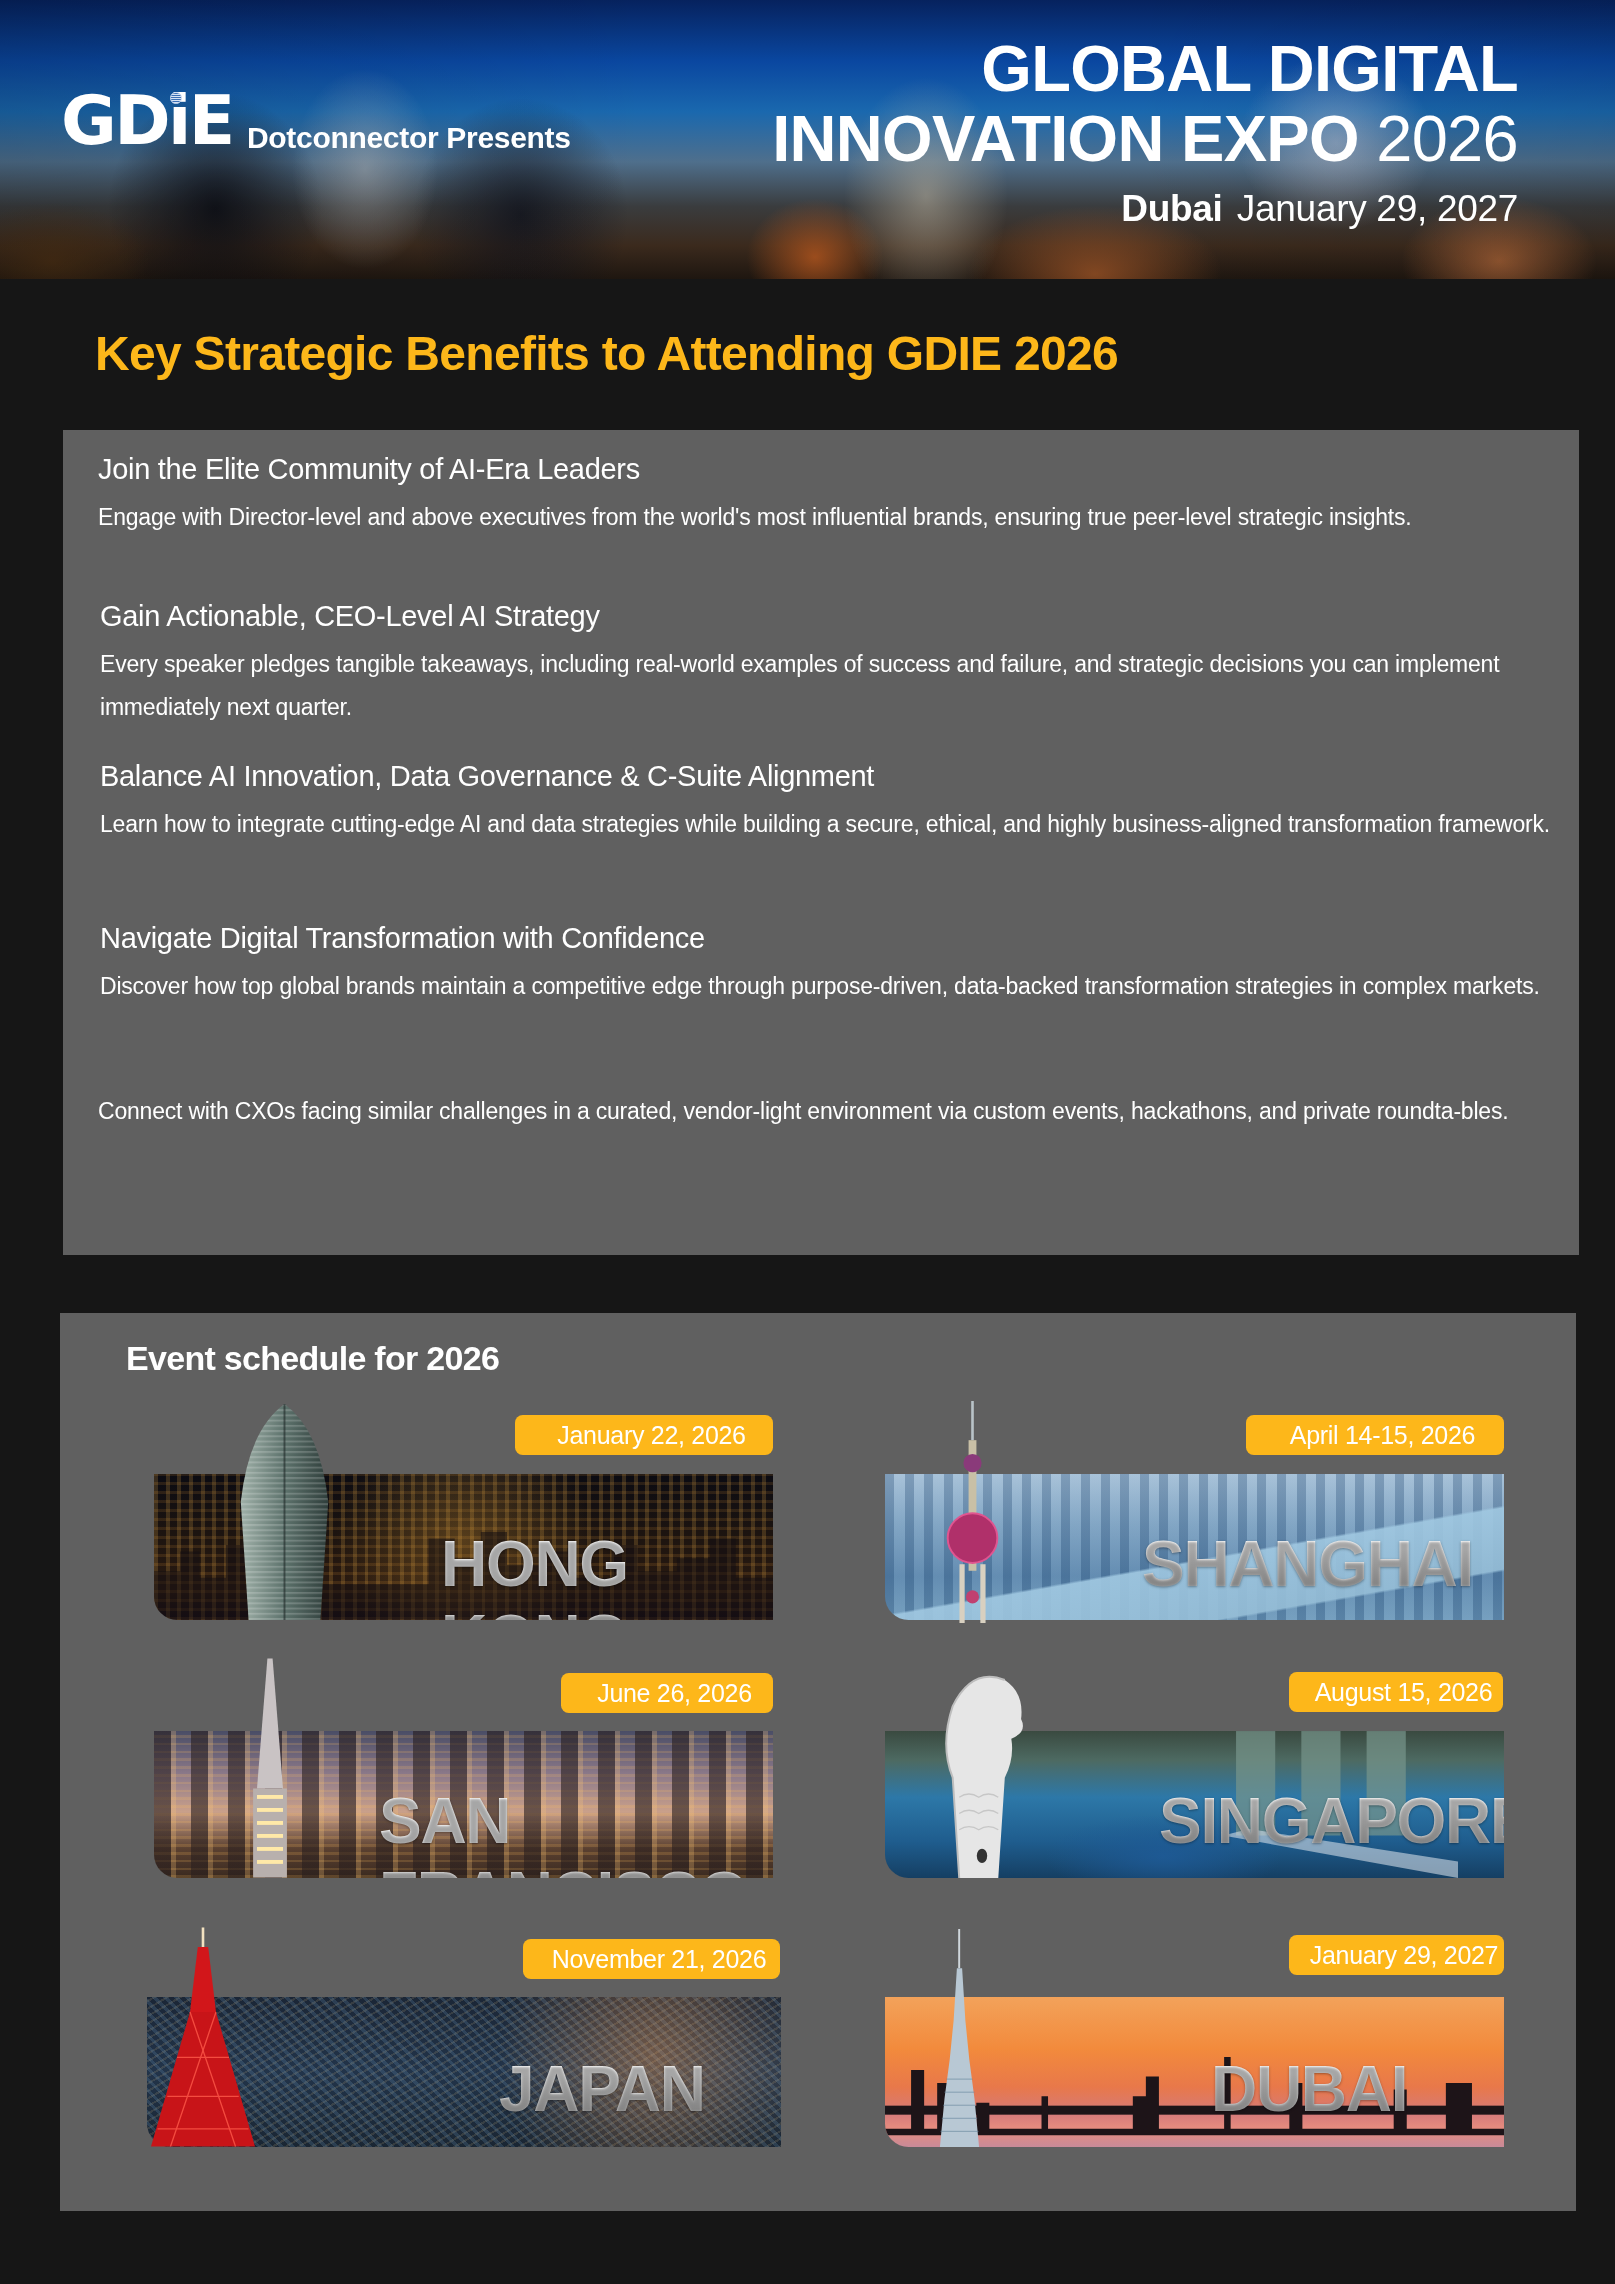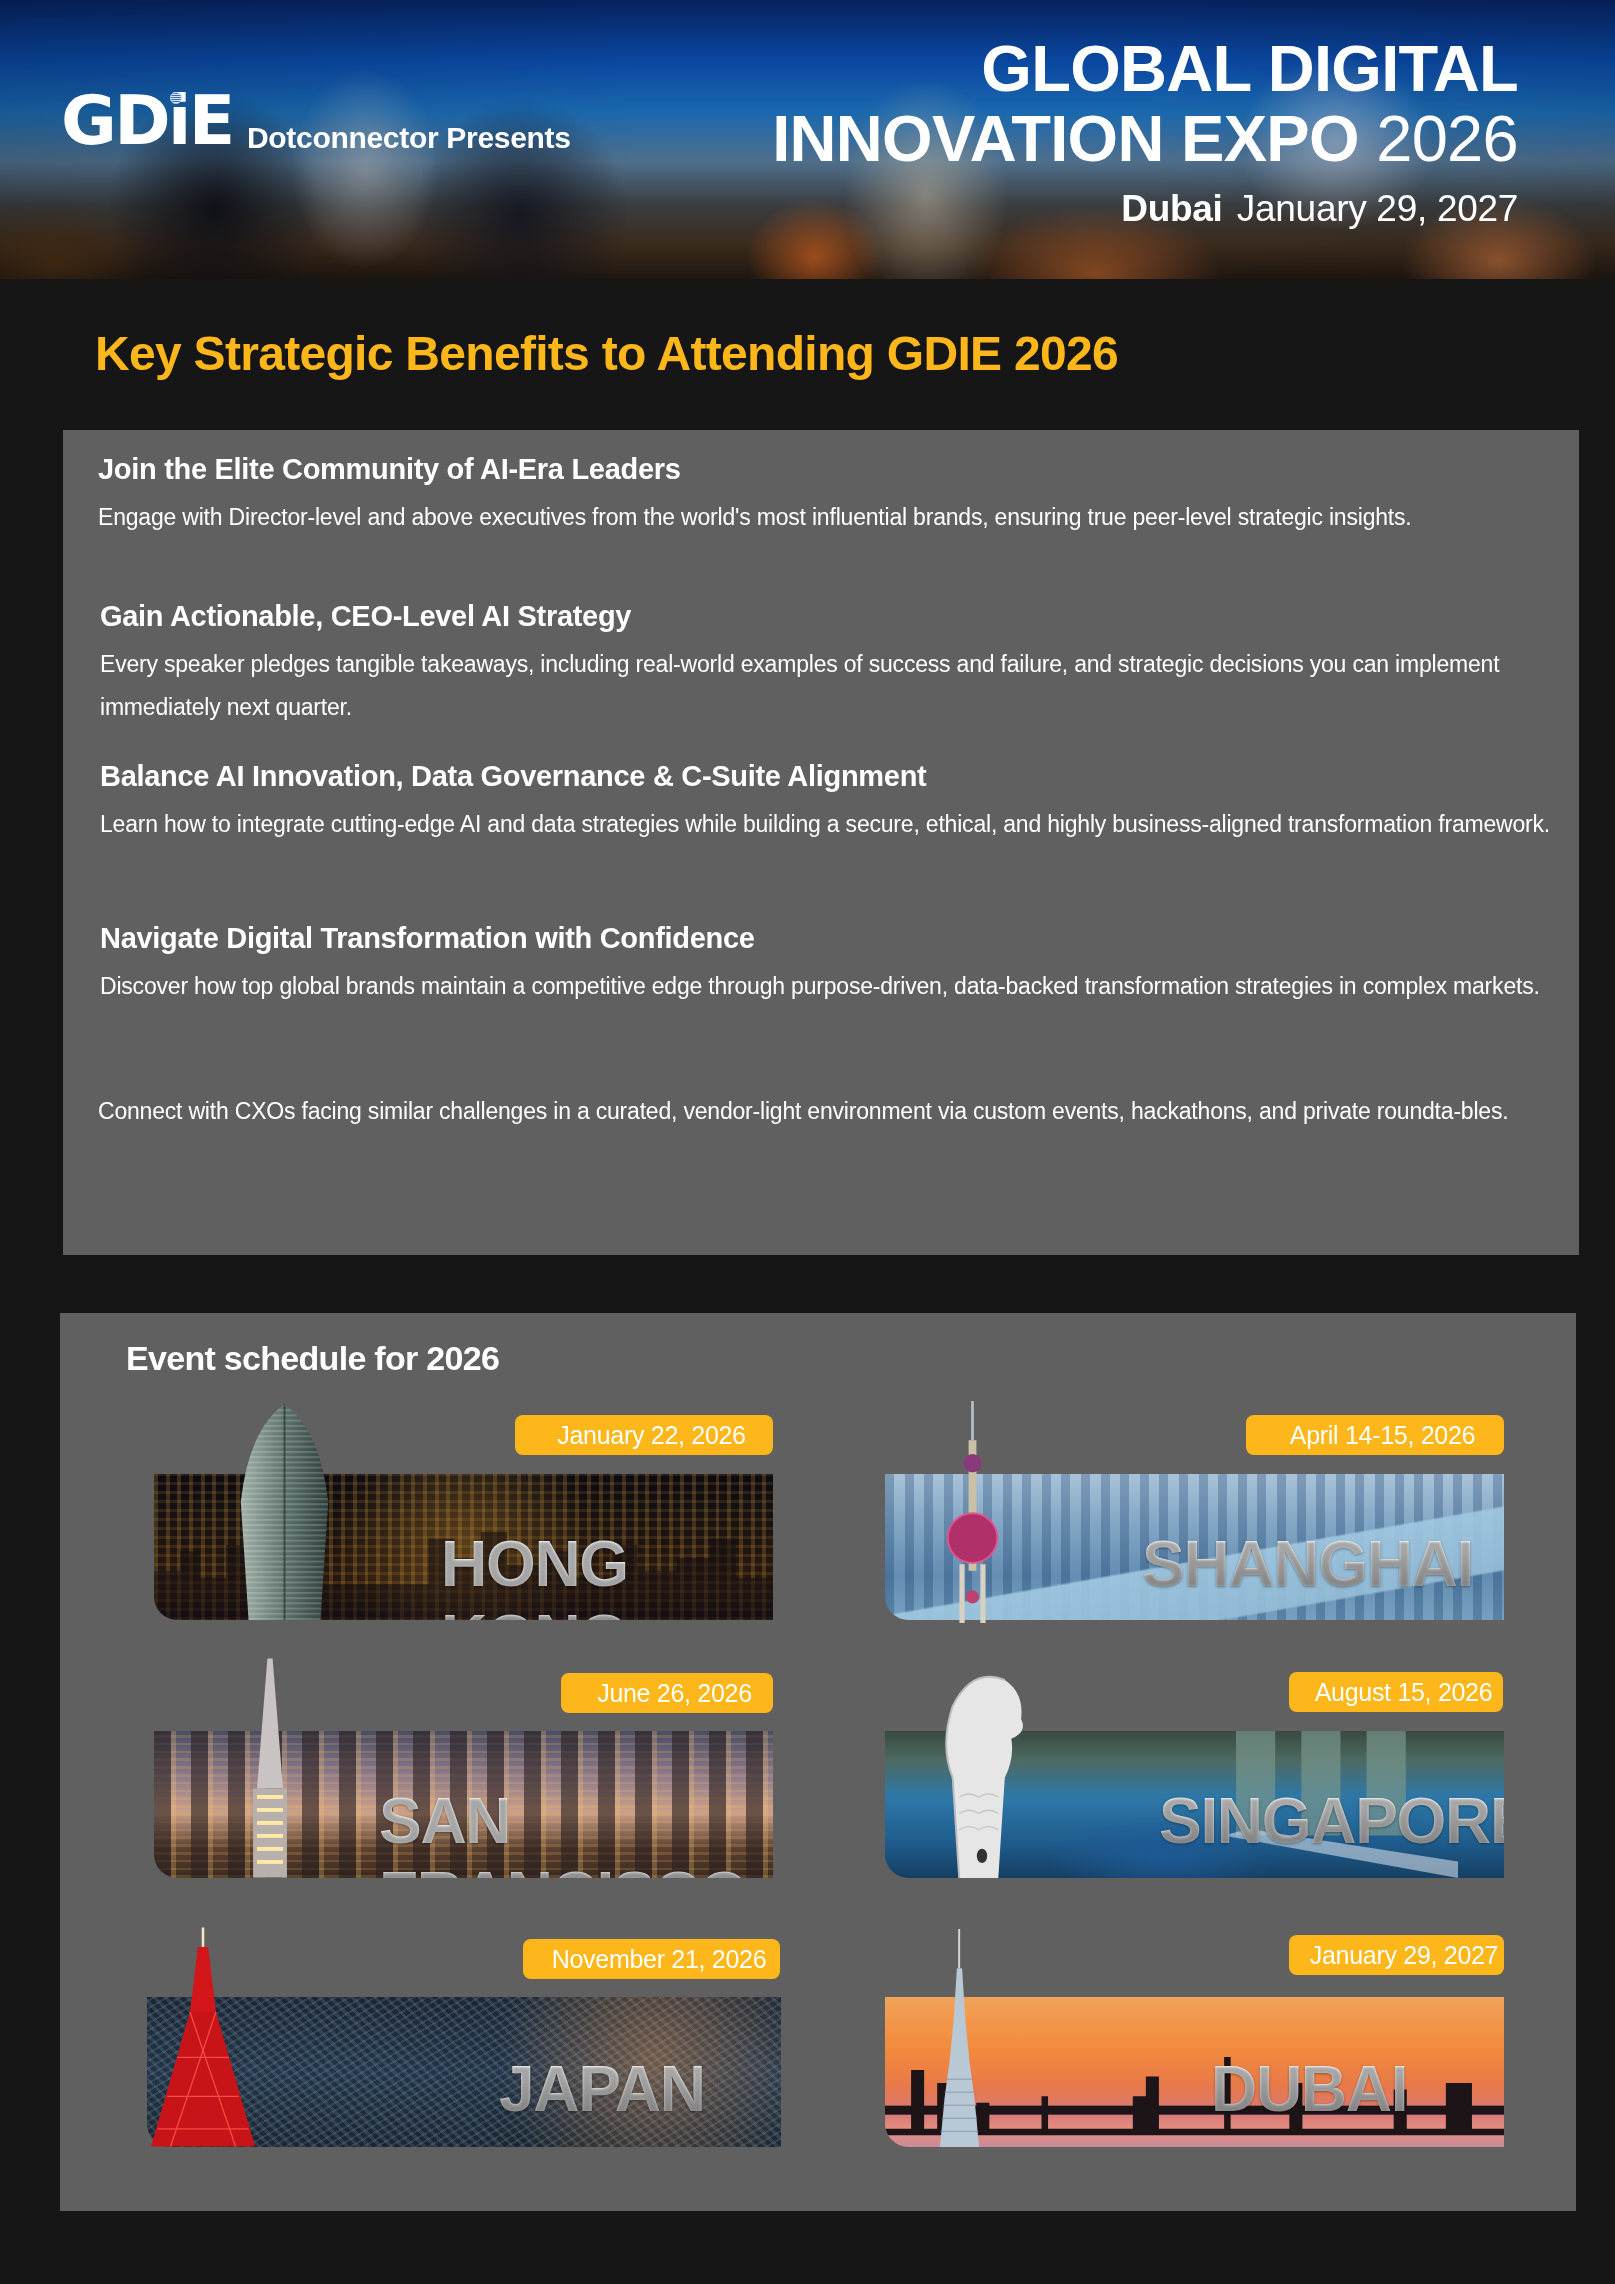--- a/index.html
+++ b/index.html
@@ -57,21 +57,21 @@
   .section-title {
     position: absolute; left: 95px; top: 326px;
     font-family: "Liberation Sans", sans-serif; font-weight: bold; font-size: 48px; color: #FDB71A;
     letter-spacing: -0.7px;
   }
   .benefits {
     position: absolute; left: 63px; top: 430px; width: 1516px; height: 825px; background: #606060;
   }
   .benefit { position: absolute; left: 35px; right: 19.6px; }
   .benefit h3 {
-    font-family: "Liberation Sans", sans-serif; font-weight: bold; font-size: 29px; color: #fff;
+    font-family: "Liberation Sans", sans-serif; font-weight: normal; font-size: 29px; color: #fff;
     letter-spacing: -0.3px; line-height: 1.2;
   }
   .benefit p {
     font-family: "Liberation Sans", sans-serif; font-size: 23px; color: #fff; line-height: 43px;
     margin-top: 9px; letter-spacing: -0.2px;
   }
 
   
   .schedule {
     position: absolute; left: 60px; top: 1313px; width: 1516px; height: 898px; background: #606060;

